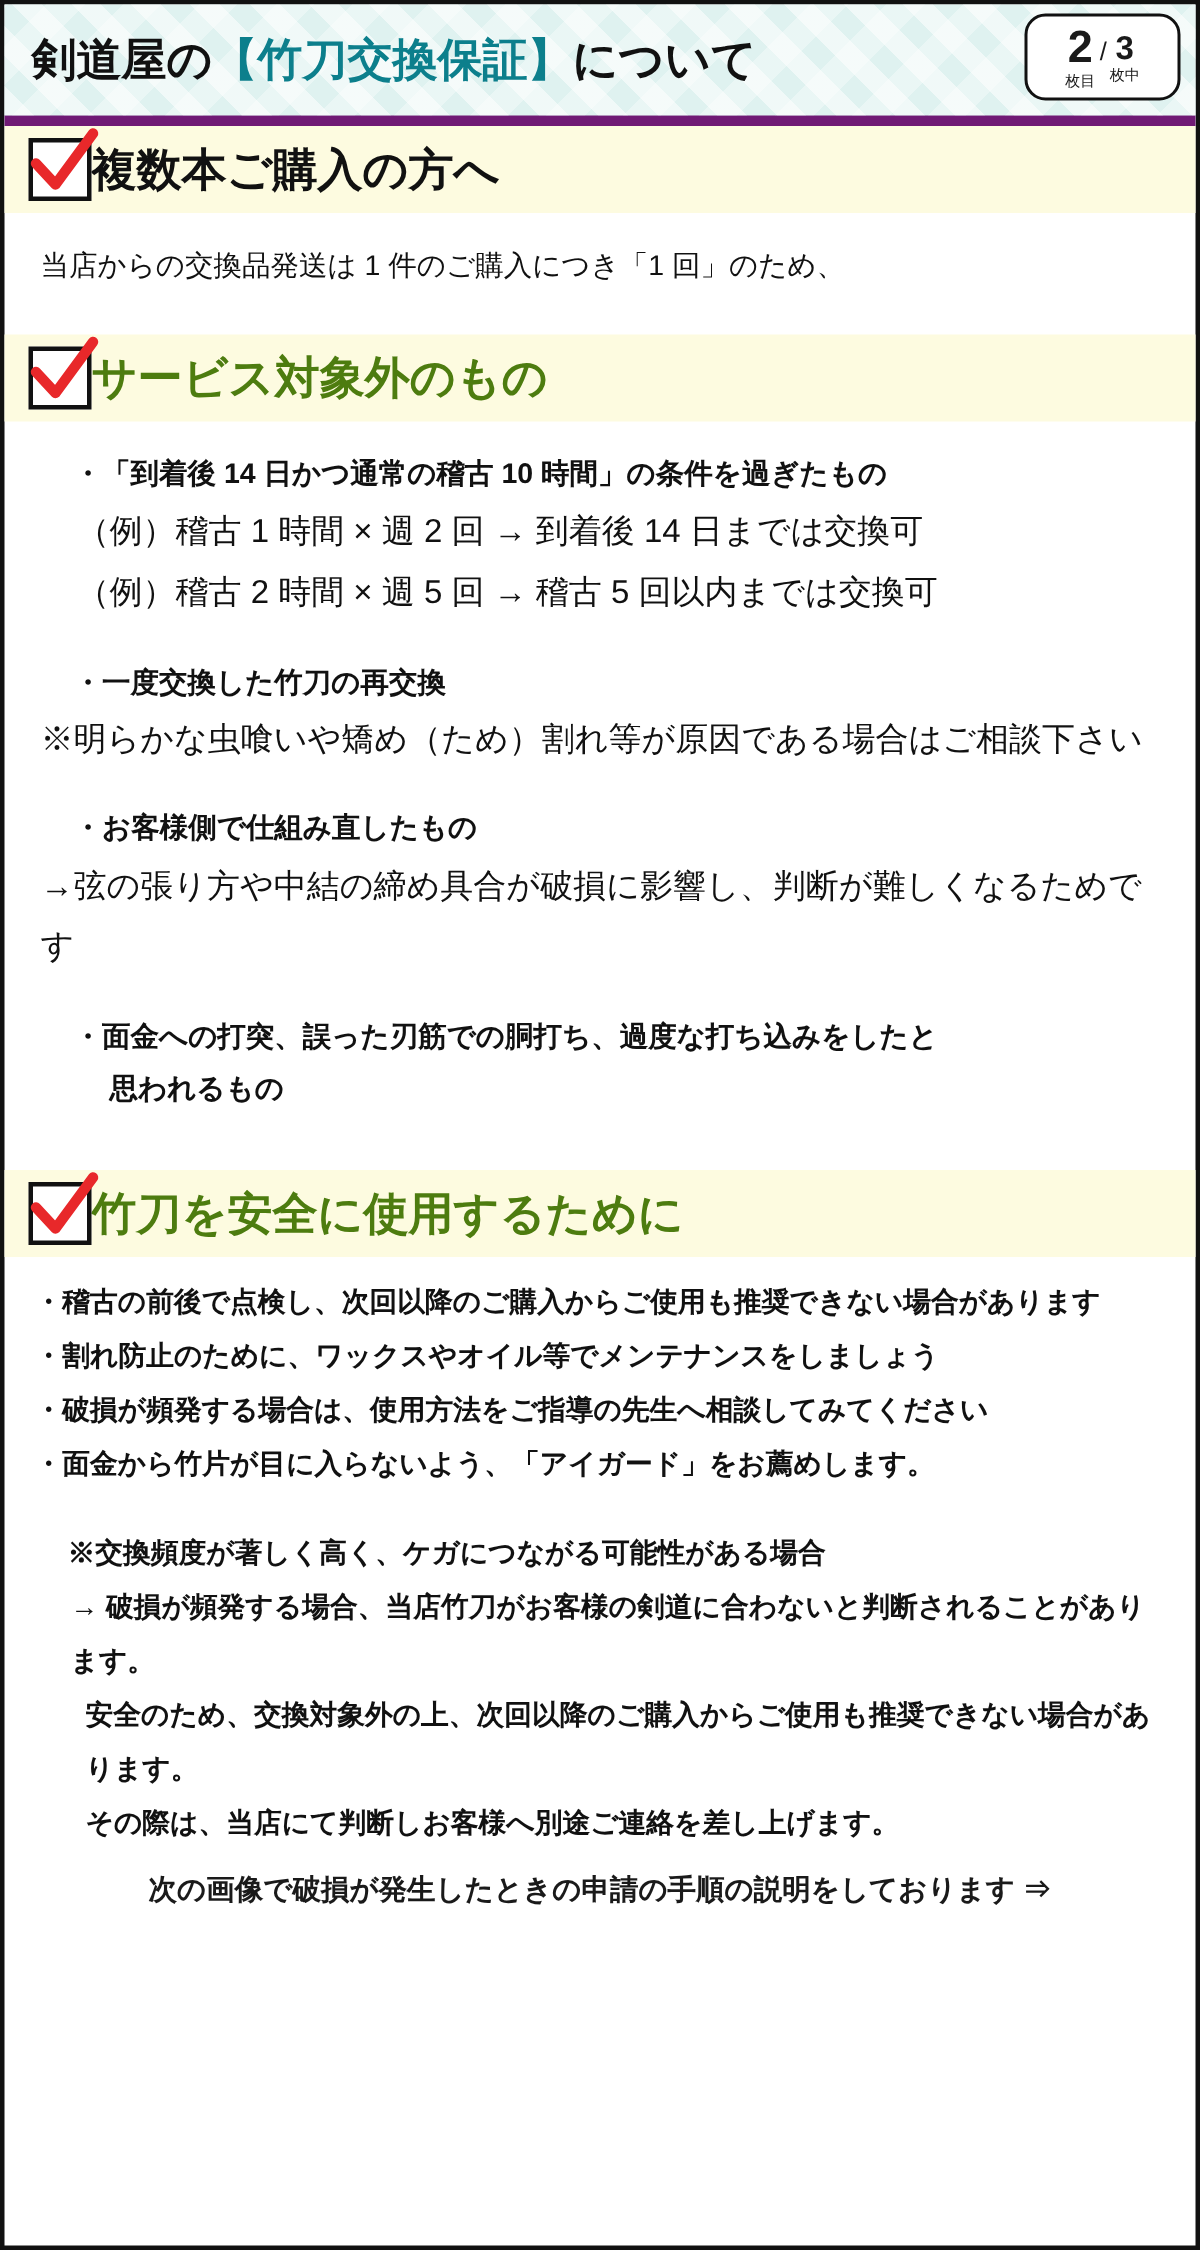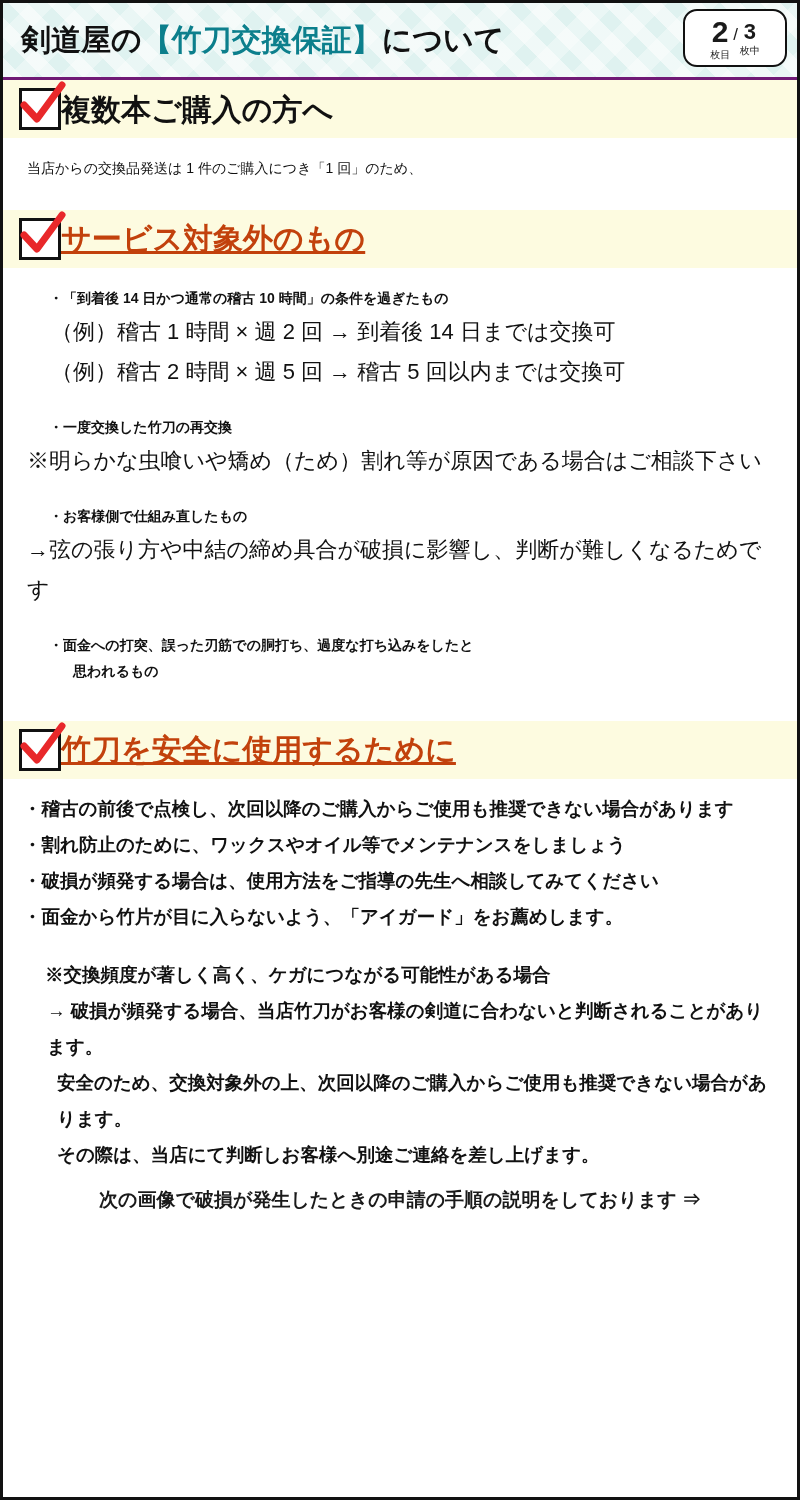--- a/index.html
+++ b/index.html
@@ -22,21 +22,21 @@
     border: 3px solid #111111;
     position: relative;
     background: #ffffff;
   }
 
   
   .header {
     position: relative;
     height: 74px;
     background: #dff2f0;
-    border-bottom: 3px solid #701a75;
+    border-bottom: 7px solid #701a75;
     display: flex;
     align-items: center;
     overflow: hidden;
   }
   .header::before {
     content: "";
     position: absolute;
     inset: 0;
     background:
       repeating-linear-gradient(45deg, rgba(255,255,255,0.55) 0 14px, rgba(255,255,255,0) 14px 28px),
@@ -92,21 +92,21 @@
   }
 
   
   .sec-head {
     background: #fdfbe0;
     display: flex;
     align-items: center;
     padding: 8px 16px;
     box-sizing: border-box;
   }
-  .sec-head.teal .sec-title { color: #c2410c; text-decoration: underline; }
+  .sec-head.teal .sec-title { color: #4d7c0f; }
   .sec-title {
     font-size: 30px;
     font-weight: bold;
     line-height: 1.1;
     color: #111111;
   }
   .check {
     width: 42px;
     height: 42px;
     flex: 0 0 42px;
@@ -121,21 +121,21 @@
     top: -12px;
     width: 54px;
     height: 54px;
   }
 
   
   .block {
     padding: 18px 24px 6px 24px;
   }
   .line {
-    font-size: 14px;
+    font-size: 19px;
     line-height: 1.85;
     color: #111111;
   }
   .line.bold { font-weight: bold; margin-left: 22px; }
   .line.sm { font-size: 22px; }
   .line.xs { font-size: 15.5px; }
   .indent1 { padding-left: 24px; }
   .indent2 { padding-left: 34px; }
   .gap-md { height: 22px; }
   .gap-lg { height: 30px; }

